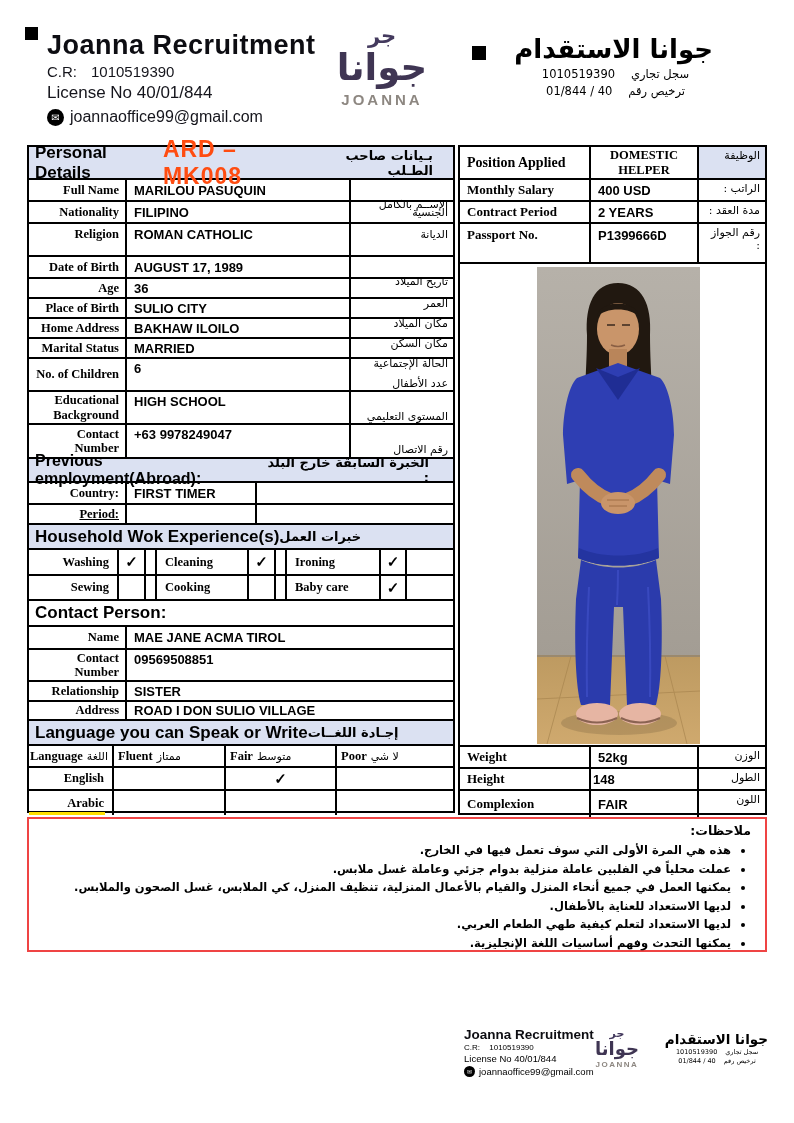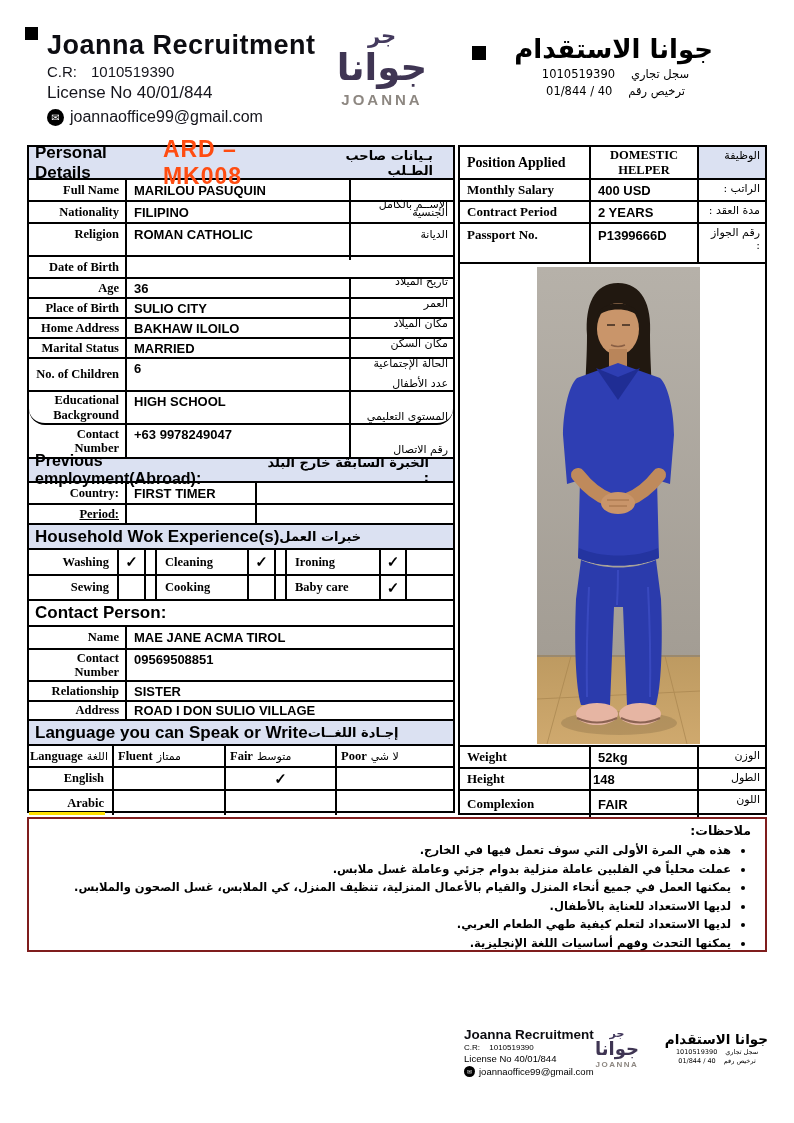--- a/index.html
+++ b/index.html
@@ -47,21 +47,21 @@
   .wide-val{flex:1;font-weight:bold;font-size:13px;padding-left:7px;display:flex;align-items:center;}
   
   .rlbl{width:129px;font-family:"Liberation Serif",serif;font-weight:bold;font-size:13px;
         display:flex;align-items:center;padding-left:7px;line-height:1.1;}
   .rval{width:108px;font-weight:bold;font-size:13px;display:flex;align-items:center;padding-left:7px;}
   .rar{flex:1;direction:rtl;text-align:right;font-family:"DejaVu Sans",sans-serif;font-size:11px;padding:2px 5px;}
   .lavender{background:#dbe1f2;}
   .serifc{font-family:"Liberation Serif",serif;font-weight:bold;font-size:12.5px;display:flex;align-items:center;
           justify-content:center;text-align:center;line-height:1.15;}
   
-  .notes{position:absolute;border:2px solid #7f1d1d;box-sizing:border-box;direction:rtl;
+  .notes{position:absolute;border:2px solid #ef4444;box-sizing:border-box;direction:rtl;
          font-family:"DejaVu Sans",sans-serif;padding:4px 14px;}
   .notes-title{font-size:12.5px;font-weight:bold;}
   .notes ul{margin:3px 20px 0 0;padding:0;}
   .notes li{font-size:11.5px;font-weight:bold;line-height:18.5px;}
   
   .f-company{font-size:13.5px;font-weight:bold;color:#0d0d12;}
   .f-small{font-size:8px;margin-top:1px;}
   .f-lic{font-size:9.5px;margin-top:1px;}
   .f-email{display:flex;align-items:center;gap:4px;font-size:9.5px;margin-top:2px;}
   .f-email .email-ic{width:11px;height:11px;font-size:6px;flex:0 0 11px;}
@@ -130,20 +130,21 @@
       <div class="c val">FILIPINO</div>
       <div class="c arl bottom">الجنسية</div>
     </div>
     <div class="trow" style="height:33px;">
       <div class="c lbl" style="align-items:flex-start;padding-top:3px;">Religion</div>
       <div class="c val" style="align-items:flex-start;padding-top:3px;">ROMAN CATHOLIC</div>
       <div class="c arl bottom">الديانة</div>
     </div>
     <div class="trow" style="height:22px;">
       <div class="c lbl">Date of Birth</div>
+      <div class="c val">AUGUST 17, 1989</div>
       <div class="c arl">تاريخ الميلاد</div>
     </div>
     <div class="trow" style="height:20px;">
       <div class="c lbl">Age</div>
       <div class="c val">36</div>
       <div class="c arl">العمر</div>
     </div>
     <div class="trow" style="height:20px;">
       <div class="c lbl">Place of Birth</div>
       <div class="c val">SULIO CITY</div>
@@ -157,21 +158,21 @@
     <div class="trow" style="height:20px;">
       <div class="c lbl">Marital Status</div>
       <div class="c val">MARRIED</div>
       <div class="c arl">الحالة الإجتماعية</div>
     </div>
     <div class="trow" style="height:33px;">
       <div class="c lbl">No. of Children</div>
       <div class="c val" style="align-items:flex-start;padding-top:2px;">6</div>
       <div class="c arl">عدد الأطفال</div>
     </div>
-    <div class="trow" style="height:33px;border-radius:16px;">
+    <div class="trow" style="height:33px;">
       <div class="c lbl">Educational Background</div>
       <div class="c val" style="align-items:flex-start;padding-top:2px;">HIGH SCHOOL</div>
       <div class="c arl">المستوى التعليمي</div>
     </div>
     <div class="trow" style="height:34px;">
       <div class="c lbl">Contact Number</div>
       <div class="c val" style="align-items:flex-start;padding-top:2px;">+63 9978249047</div>
       <div class="c arl" style="letter-spacing:2px;">رقم الاتصال</div>
     </div>
 

